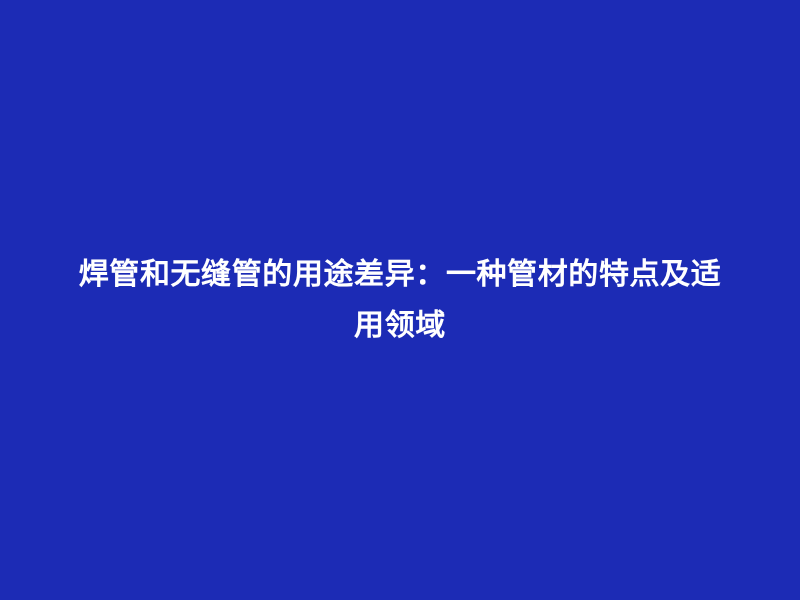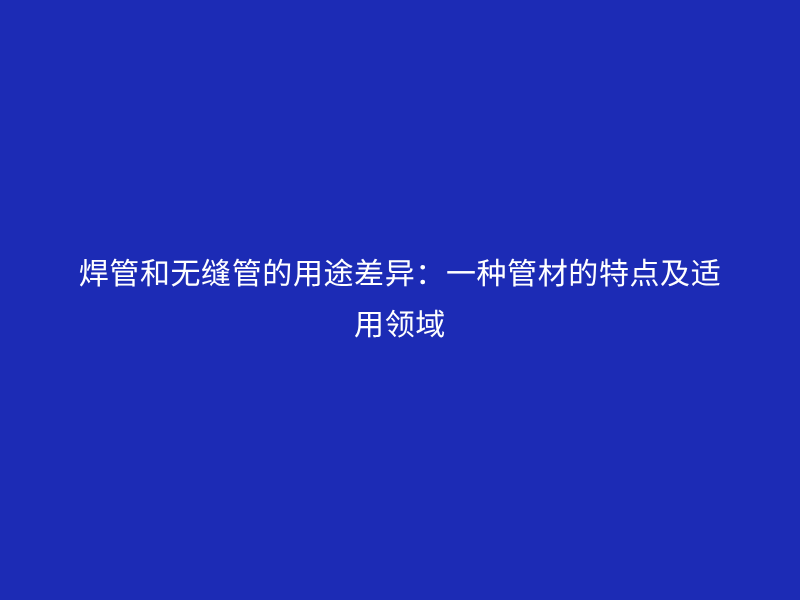--- a/index.html
+++ b/index.html
@@ -31,21 +31,21 @@
     margin: 0 auto;
     
     transform: translateY(-1px);
   }
 
   #title-text {
     margin: 16px;
     padding: 0;
     font-family: "DejaVu Sans", "Liberation Sans", sans-serif;
     font-size: 30px;
-    font-weight: 400;
+    font-weight: 700;
     line-height: 51px;
     letter-spacing: 0.6px;
     color: #FFFFFF;
     text-align: center;
     white-space: normal;
     word-break: break-word;
     -webkit-font-smoothing: antialiased;
   }
 </style>
 </head>

